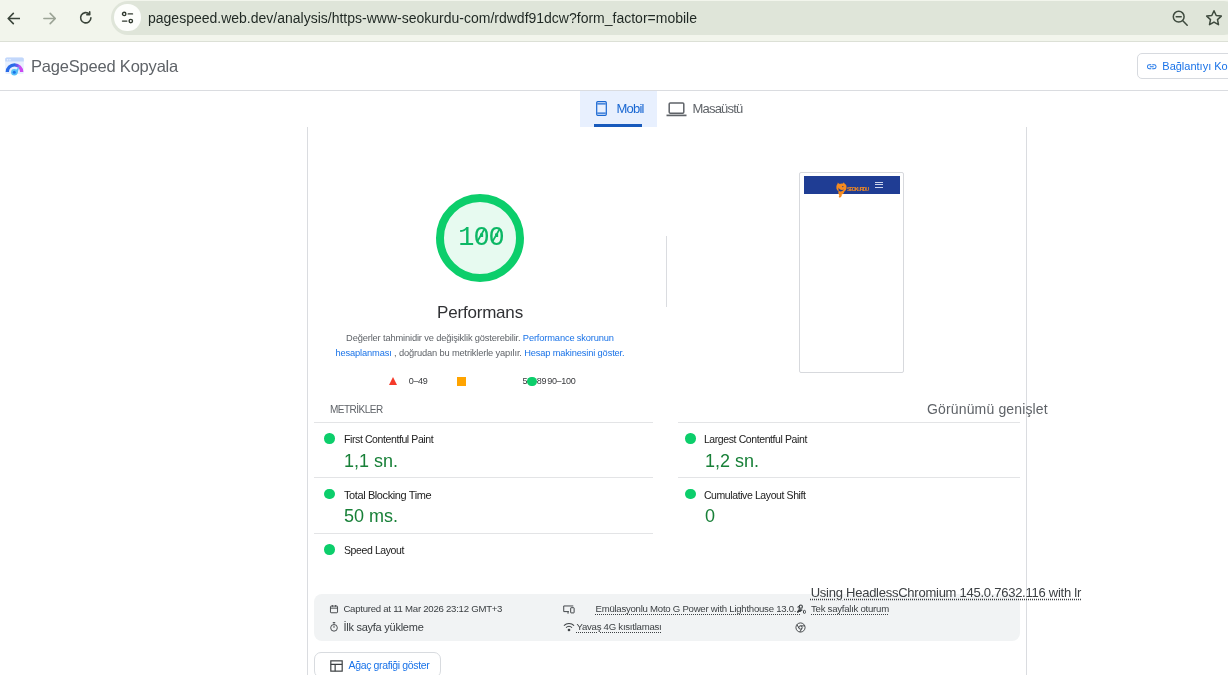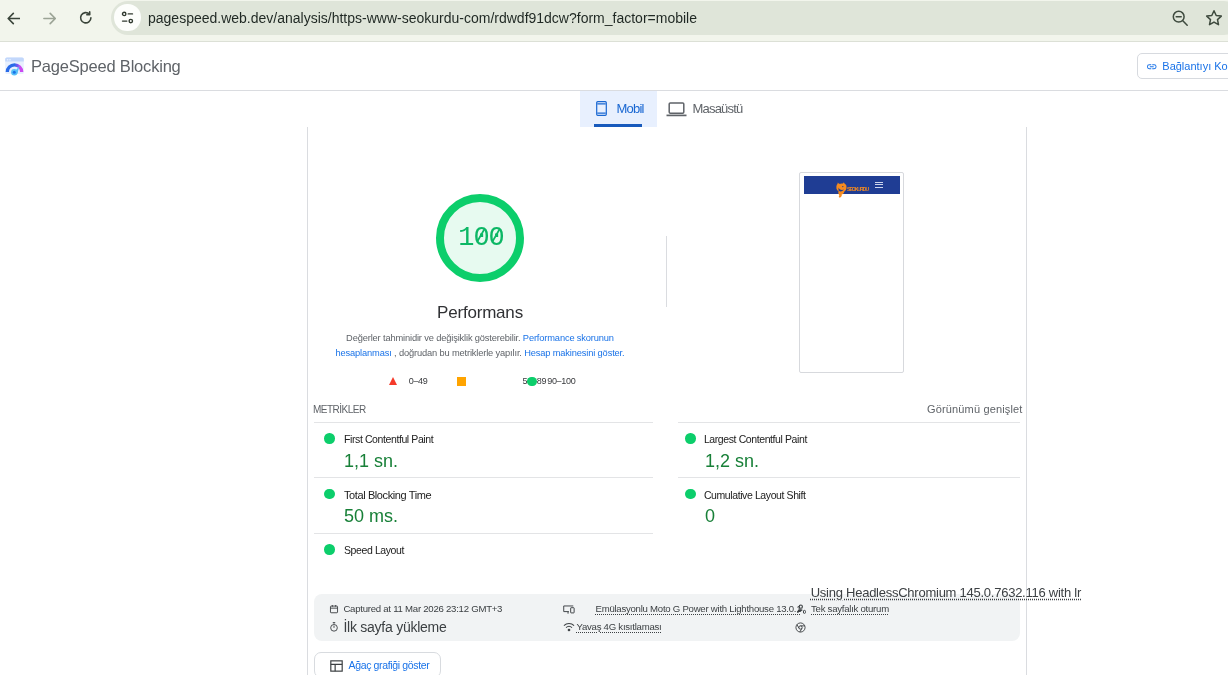--- a/index.html
+++ b/index.html
@@ -57,21 +57,21 @@
   </defs>
   <rect x="1.2" y="1.5" width="18.6" height="16.5" rx="1.6" fill="#e8f0fe"></rect>
   <path d="M1.2 3.1 a1.6 1.6 0 0 1 1.6 -1.6 h15.4 a1.6 1.6 0 0 1 1.6 1.6 v2.5 h-18.6 z" fill="#c2d7fb"></path>
   <rect x="2.8" y="3" width="1.6" height="1.4" rx="0.6" fill="#e8f0fe"></rect>
   <rect x="5.2" y="3" width="1.6" height="1.4" rx="0.6" fill="#e8f0fe"></rect>
   <path d="M3.3 16 a7.2 7.2 0 0 1 14.4 0" fill="none" stroke="url(#gaugeArc)" stroke-width="3.3"></path>
   <path d="M10.3 16.2 L15.6 9.8 L13.3 17.8 Z" fill="#59c0f8"></path>
   <circle cx="10.3" cy="16.2" r="3.2" fill="#59c0f8"></circle>
   <circle cx="10.3" cy="16.2" r="1.5" fill="#1a73e8"></circle>
 </svg>
-<div class="abs" style="left:31px;top:56px;height:20px;display:flex;align-items:center;font-size:16.5px;letter-spacing:-0.2px;color:#5f6368;">PageSpeed Blocking</div>
+<div class="abs" style="left:31px;top:56px;height:20px;display:flex;align-items:center;font-size:16.5px;letter-spacing:-0.2px;color:#5f6368;">PageSpeed Kopyala</div>
 
 <div class="abs" style="left:1136.8px;top:52.8px;width:115px;height:26.7px;border:1px solid #d7dadf;border-radius:5px;background:#fff;"></div>
 <svg class="abs" style="left:1145.5px;top:61px" width="11.5" height="11.5" viewBox="0 0 24 24" fill="#1a73e8">
   <path d="M3.9 12c0-1.71 1.39-3.1 3.1-3.1h4V7H7a5 5 0 0 0 0 10h4v-1.9H7A3.1 3.1 0 0 1 3.9 12zM8 13h8v-2H8v2zm9-6h-4v1.9h4a3.1 3.1 0 0 1 0 6.2h-4V17h4a5 5 0 0 0 0-10z"></path>
 </svg>
 <div class="abs" style="left:1162.3px;top:53px;height:26px;display:flex;align-items:center;font-size:11px;color:#1a73e8;white-space:nowrap;">Bağlantıyı Kopyala</div>
 
 <div class="abs" style="left:0;top:90px;width:1228px;height:1px;background:#dadce0;"></div>
 
 <div class="abs" style="left:579.5px;top:91px;width:77px;height:36px;background:#e8f0fe;"></div>
@@ -119,22 +119,22 @@
   <path d="M3.4 5.6 C4.2 7.6 6.4 8.4 8.8 7.6 C8.0 9.4 5.4 10.0 3.6 8.8 Z" fill="#1f3d94"></path>
   <circle cx="7.8" cy="4.6" r="0.7" fill="#1f3d94"></circle>
 </svg>
 <svg class="abs" style="left:847px;top:185.8px" width="25" height="6" viewBox="0 0 25 6">
   <text x="0" y="4.8" font-family="Liberation Sans" font-size="5" font-weight="bold" fill="#f68b1f" textLength="22">SEOKURDU</text>
 </svg>
 <div class="abs" style="left:875.3px;top:181.8px;width:8px;height:1px;background:#ccd5ec;"></div>
 <div class="abs" style="left:875.3px;top:184.3px;width:8px;height:1px;background:#ccd5ec;"></div>
 <div class="abs" style="left:875.3px;top:186.8px;width:8px;height:1px;background:#ccd5ec;"></div>
 
-<div class="abs" style="left:313px;top:404.5px;height:10px;display:flex;align-items:center;font-size:10px;letter-spacing:-0.5px;color:#5f6368;">METRİKLER</div>
-<div class="abs" style="left:927px;top:404px;height:10px;display:flex;align-items:center;font-size:11px;letter-spacing:0.15px;color:#5f6368;">Görünümü genişlet</div>
+<div class="abs" style="left:330px;top:404.5px;height:10px;display:flex;align-items:center;font-size:10px;letter-spacing:-0.5px;color:#5f6368;">METRİKLER</div>
+<div class="abs" style="left:927px;top:404px;height:10px;display:flex;align-items:center;font-size:14px;letter-spacing:0.15px;color:#5f6368;">Görünümü genişlet</div>
 
 <div class="abs" style="left:314.3px;top:422px;width:338.3px;height:1px;background:#e3e4e6;"></div>
 <div class="abs" style="left:314.3px;top:477.4px;width:338.3px;height:1px;background:#e3e4e6;"></div>
 <div class="abs" style="left:314.3px;top:532.8px;width:338.3px;height:1px;background:#e3e4e6;"></div>
 <div class="abs" style="left:678.3px;top:422px;width:341.3px;height:1px;background:#e3e4e6;"></div>
 <div class="abs" style="left:678.3px;top:477.4px;width:341.3px;height:1px;background:#e3e4e6;"></div>
 
 <div class="abs" style="left:324.1px;top:433.3px;width:10.5px;height:10.5px;border-radius:50%;background:#0cce6b;"></div>
 <div class="abs" style="left:344px;top:433.6px;height:11px;display:flex;align-items:center;font-size:10.5px;letter-spacing:-0.4px;color:#212121;">First Contentful Paint</div>
 <div class="abs" style="left:344px;top:452.5px;height:17px;display:flex;align-items:center;font-size:18px;color:#188038;">1,1&nbsp;sn.</div>
@@ -174,21 +174,21 @@
   <circle cx="10" cy="5.5" r="3.4" stroke-width="2.4"></circle>
   <path d="M3.5 18.5 c0-4 3-6.2 6.5-6.2 c1.2 0 2.3 0.25 3.3 0.7" fill="#3c4043" stroke-width="2.4"></path>
   <path d="M17.3 13.2 l3.2 1.8 v3 l-3.2 1.8 l-1.6-0.9 v-4.8 z" stroke-width="2" stroke-linejoin="round"></path>
 </svg>
 <div class="abs" style="left:811px;top:603px;height:11px;display:flex;align-items:center;font-size:9.6px;letter-spacing:-0.25px;color:#3c4043;text-decoration:underline dotted;text-underline-offset:2px;">Tek sayfalık oturum</div>
 
 <svg class="abs" style="left:329.3px;top:621.5px" width="10" height="10" viewBox="0 0 24 24" fill="none" stroke="#3c4043" stroke-width="2.2">
   <circle cx="12" cy="14" r="8"></circle>
   <path d="M9 1.5 H15 M12 1.5 V4 M12 9 V14"></path>
 </svg>
-<div class="abs" style="left:343.4px;top:621px;height:11px;display:flex;align-items:center;font-size:14px;letter-spacing:-0.25px;color:#3c4043;">İlk sayfa yükleme</div>
+<div class="abs" style="left:343.4px;top:621px;height:11px;display:flex;align-items:center;font-size:11px;letter-spacing:-0.25px;color:#3c4043;">İlk sayfa yükleme</div>
 
 <svg class="abs" style="left:562.5px;top:622px" width="12" height="10" viewBox="0 0 26 20" fill="none" stroke="#3c4043" stroke-width="2.2">
   <path d="M2 7 a16 16 0 0 1 22 0"></path>
   <path d="M6.5 11.5 a9.5 9.5 0 0 1 13 0"></path>
   <circle cx="13" cy="16.5" r="1.8" fill="#3c4043"></circle>
 </svg>
 <div class="abs" style="left:576.5px;top:621px;height:11px;display:flex;align-items:center;font-size:9.6px;letter-spacing:-0.25px;color:#3c4043;text-decoration:underline dotted;text-underline-offset:2px;">Yavaş 4G kısıtlaması</div>
 
 <svg class="abs" style="left:795.4px;top:622px" width="11" height="11" viewBox="0 0 24 24" fill="none" stroke="#3c4043" stroke-width="2">
   <circle cx="12" cy="12" r="10"></circle>

